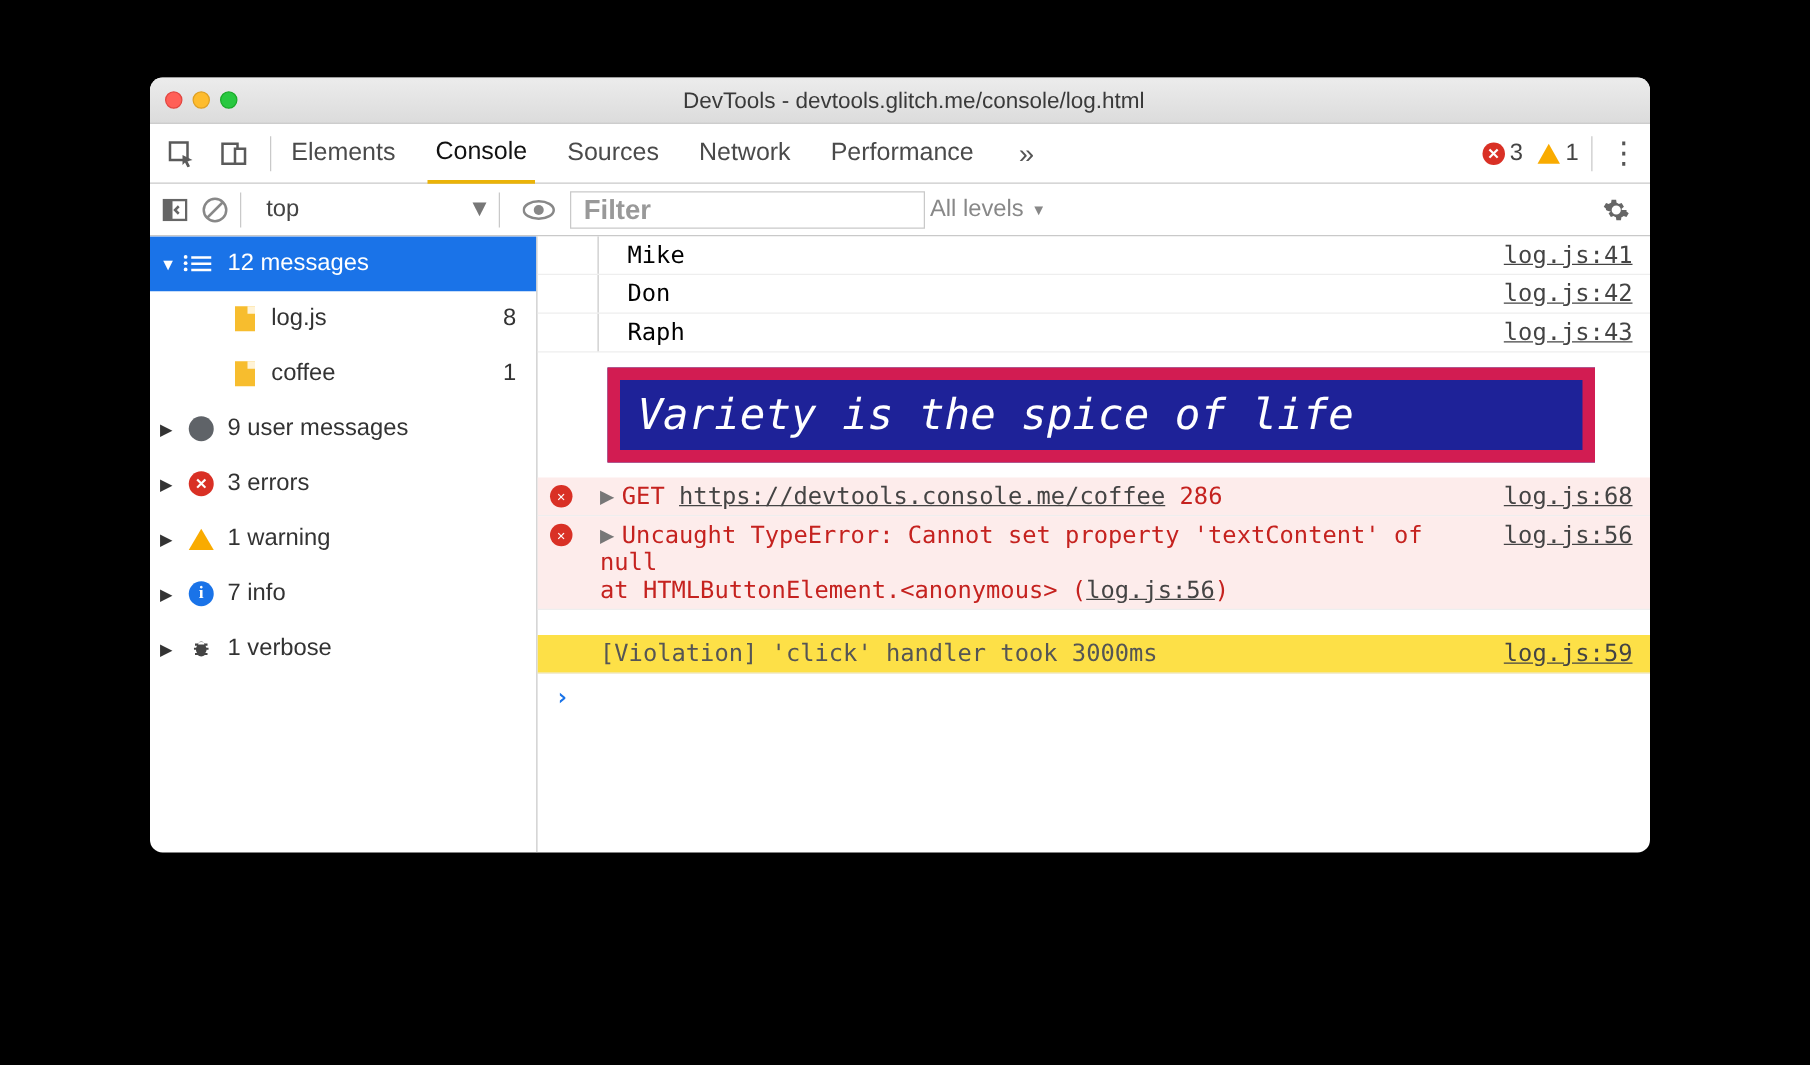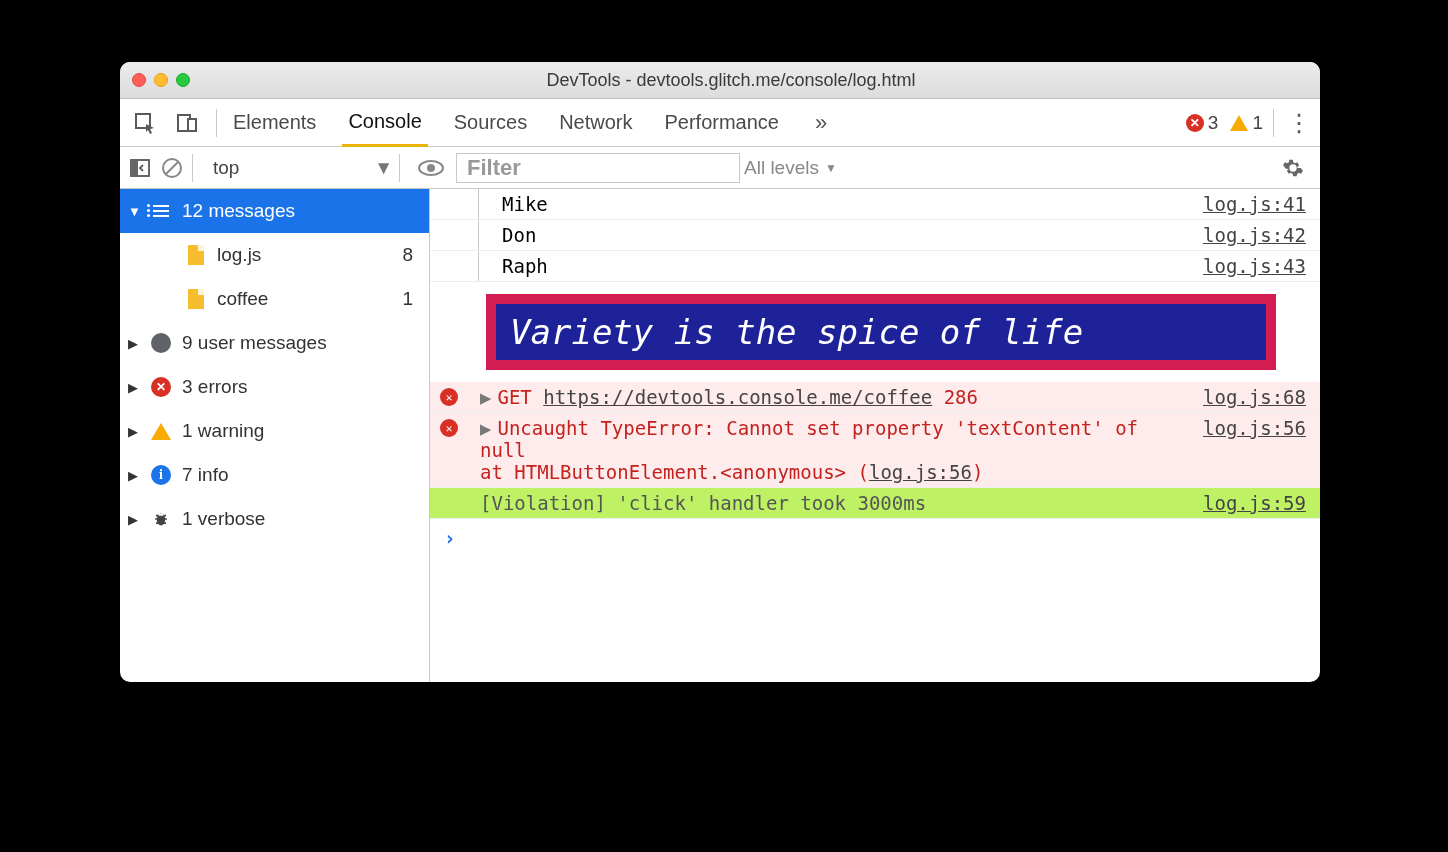--- a/index.html
+++ b/index.html
@@ -124,21 +124,21 @@
     font-style:italic;
     font-size:34px;
     padding:8px 14px;
     font-family:"Menlo",monospace;
   }
   .row.err { background:#fdeceb; color:#c5221f; }
   .row.err .src{ color:#444; }
   .row.err .caret-r{color:#777;margin-right:6px;}
   .row .ico-sm{position:absolute;left:10px;top:6px;}
   .url { color:#444; text-decoration:underline; }
-  .row.warn { background:#bef264; color:#555; }
+  .row.warn { background:#fde047; color:#555;margin-top:20px; }
   .errstack{color:#c5221f;}
   .errstack .loc{color:#444;text-decoration:underline;}
   .prompt-row{padding:8px 14px;color:#1a73e8;font-weight:bold;}
   svg { display:block; }
 </style>
 </head>
 <body>
 
 <div class="window">
 

